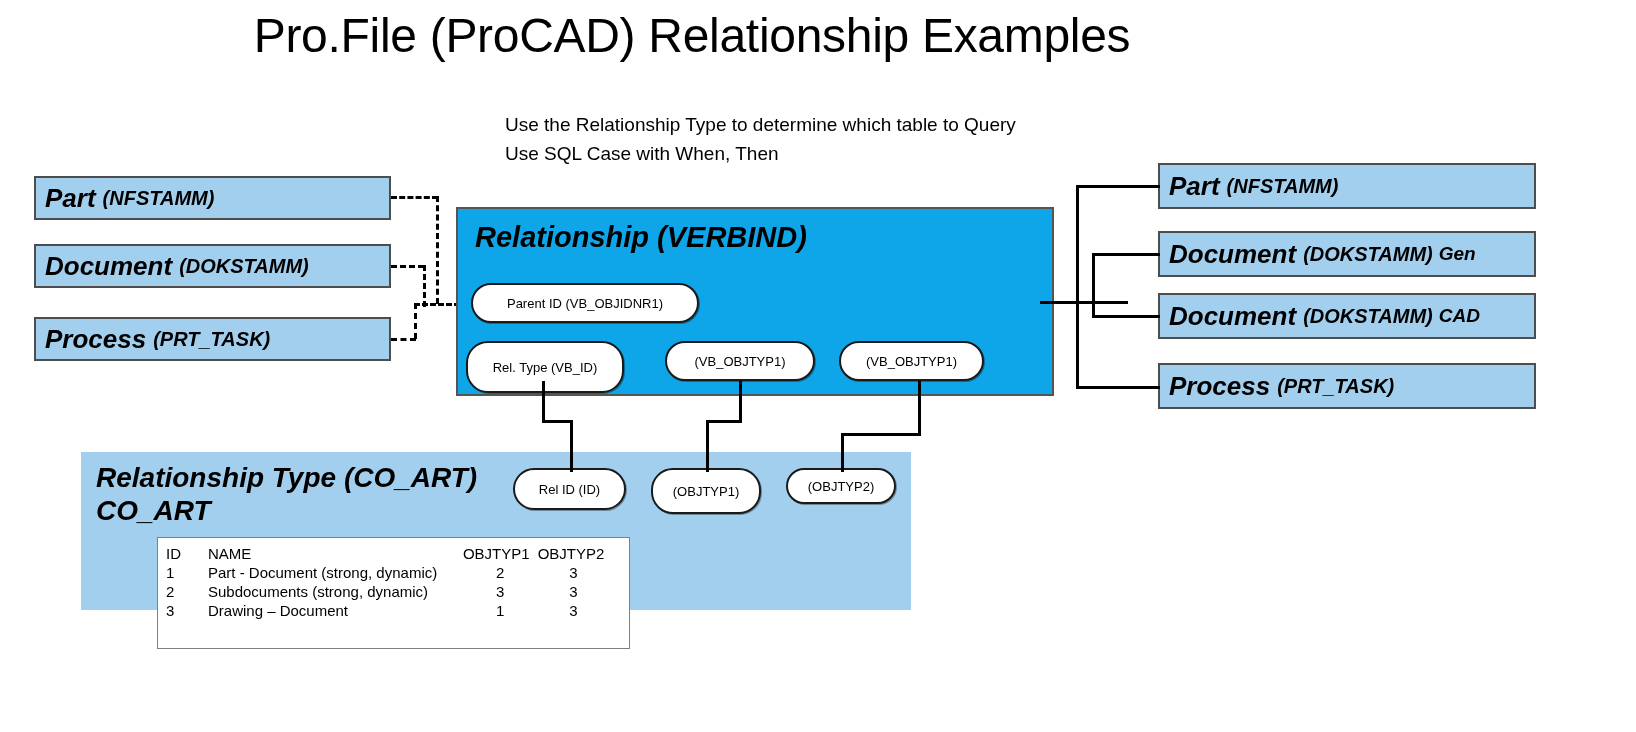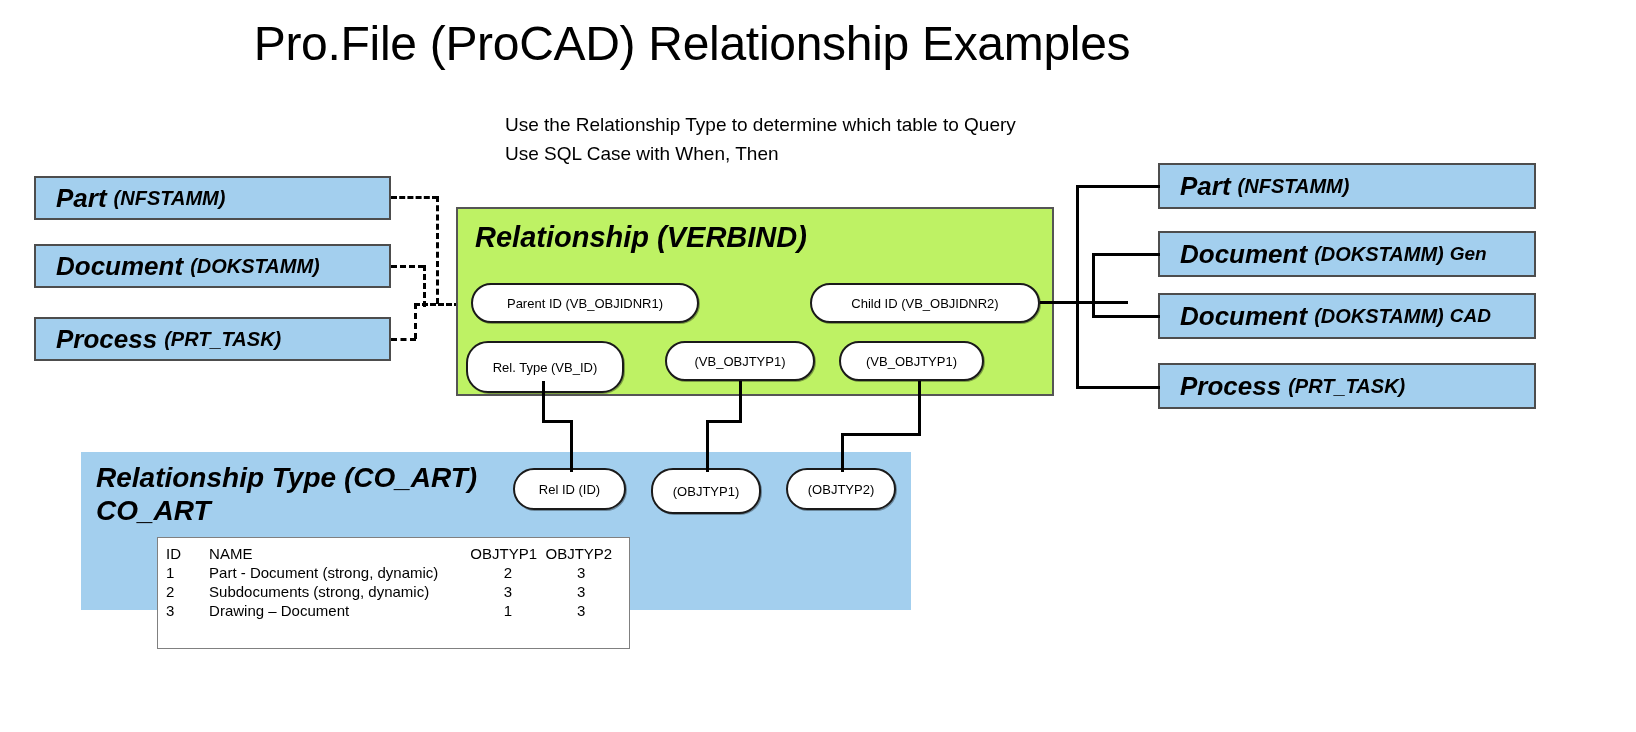--- a/index.html
+++ b/index.html
@@ -1,40 +1,40 @@
 <!DOCTYPE html>
 <html><head>
 <meta charset="utf-8">
 <style>
   html,body{margin:0;padding:0;background:#ffffff;}
   body{font-family:"Liberation Sans",sans-serif;}
   #canvas{position:relative;width:1636px;height:732px;overflow:hidden;background:#fff;}
 
   .title{
-    position:absolute;left:0;top:16px;width:1384px;text-align:center;
+    position:absolute;left:0;top:8px;width:1384px;text-align:center;
     font-size:48px;font-weight:400;color:#000;letter-spacing:-0.3px;
   }
   .subtitle{
     position:absolute;left:505px;top:110px;
     font-size:19px;line-height:29px;color:#000;white-space:pre-line;
   }
 
   
   .ebox{
     position:absolute;background:#A3CFEE;border:2px solid #4d4d4d;
     box-sizing:border-box;display:flex;align-items:center;
-    padding-left:20px;color:#000;
+    padding-left:9px;color:#000;
   }
   .ebox .nm{font-size:26px;font-weight:bold;font-style:italic;}
   .ebox .tb{font-size:20px;font-weight:bold;font-style:italic;margin-left:7px;}
   .ebox .sfx{font-size:19px;font-weight:bold;font-style:italic;margin-left:6px;}
 
   
   .pbox{
-    position:absolute;background:#bef264;border:2px solid #555;
+    position:absolute;background:#0ea5e9;border:2px solid #555;
     box-sizing:border-box;
     text-align:right;
   }
   .pbox .ptitle{
     position:absolute;left:17px;top:12px;
     font-size:29px;font-weight:bold;font-style:italic;color:#000;
   }
 
   
   .pill{
@@ -49,21 +49,21 @@
     position:absolute;background:#A3CFEE;border:1px solid #A3CFEE;box-sizing:border-box;
   }
   .rtbox .rt-title{
     position:absolute;left:14px;top:8px;font-size:28px;line-height:33px;
     font-weight:bold;font-style:italic;color:#000;white-space:pre-line;
   }
 
   
   .dtable{
     position:absolute;background:#fff;border:1px solid #808080;box-sizing:border-box;
-    padding:6px 12px 6px 8px;
+    padding:6px 20px 6px 8px;
   }
   table{border-collapse:collapse;font-size:15px;color:#000;}
   table td,table th{padding:1px 0;font-weight:normal;text-align:left;}
   .c-id{width:46px;}
   .c-name{width:278px;}
   .c-o1{width:76px;text-align:center;}
   .c-o2{width:72px;text-align:center;}
   th.c-o1,th.c-o2{text-align:left;}
 
   
@@ -103,23 +103,20 @@
   <div class="dsh-v" style="left:414px;top:303px;height:36px;"></div>
   <div class="dsh-h" style="left:414px;top:303px;width:46px;"></div>
 
   <div class="pbox" style="left:456px;top:207px;width:598px;height:189px;">
     <div class="ptitle">Relationship (VERBIND)</div>
   </div>
 
   <div class="pill" style="left:471px;top:283px;width:228px;height:40px;">
     <span>Parent ID (VB_OBJIDNR1)</span>
   </div>
-  <div class="pill" style="left:810px;top:283px;width:230px;height:40px;">
-    <span>Child ID (VB_OBJIDNR2)</span>
-  </div>
   <div class="pill" style="left:466px;top:341px;width:158px;height:52px;">
     <span>Rel. Type (VB_ID)</span>
   </div>
   <div class="pill" style="left:665px;top:341px;width:150px;height:40px;">
     <span>(VB_OBJTYP1)</span>
   </div>
   <div class="pill" style="left:839px;top:341px;width:145px;height:40px;">
     <span>(VB_OBJTYP1)</span>
   </div>
 
@@ -187,21 +184,21 @@
       </tbody>
     </table>
   </div>
 
   <div class="pill" style="left:513px;top:468px;width:113px;height:42px;">
     <span>Rel ID (ID)</span>
   </div>
   <div class="pill" style="left:651px;top:468px;width:110px;height:46px;">
     <span>(OBJTYP1)</span>
   </div>
-  <div class="pill" style="left:786px;top:468px;width:110px;height:42px;">
+  <div class="pill" style="left:786px;top:468px;width:110px;height:36px;">
     <span>(OBJTYP2)</span>
   </div>
 
   <div class="ln v" style="left:542px;top:381px;height:42px;"></div>
   <div class="ln h" style="left:542px;top:420px;width:31px;"></div>
   <div class="ln v" style="left:570px;top:420px;height:52px;"></div>
 
   <div class="ln v" style="left:739px;top:381px;height:42px;"></div>
   <div class="ln h" style="left:706px;top:420px;width:36px;"></div>
   <div class="ln v" style="left:706px;top:420px;height:52px;"></div>

